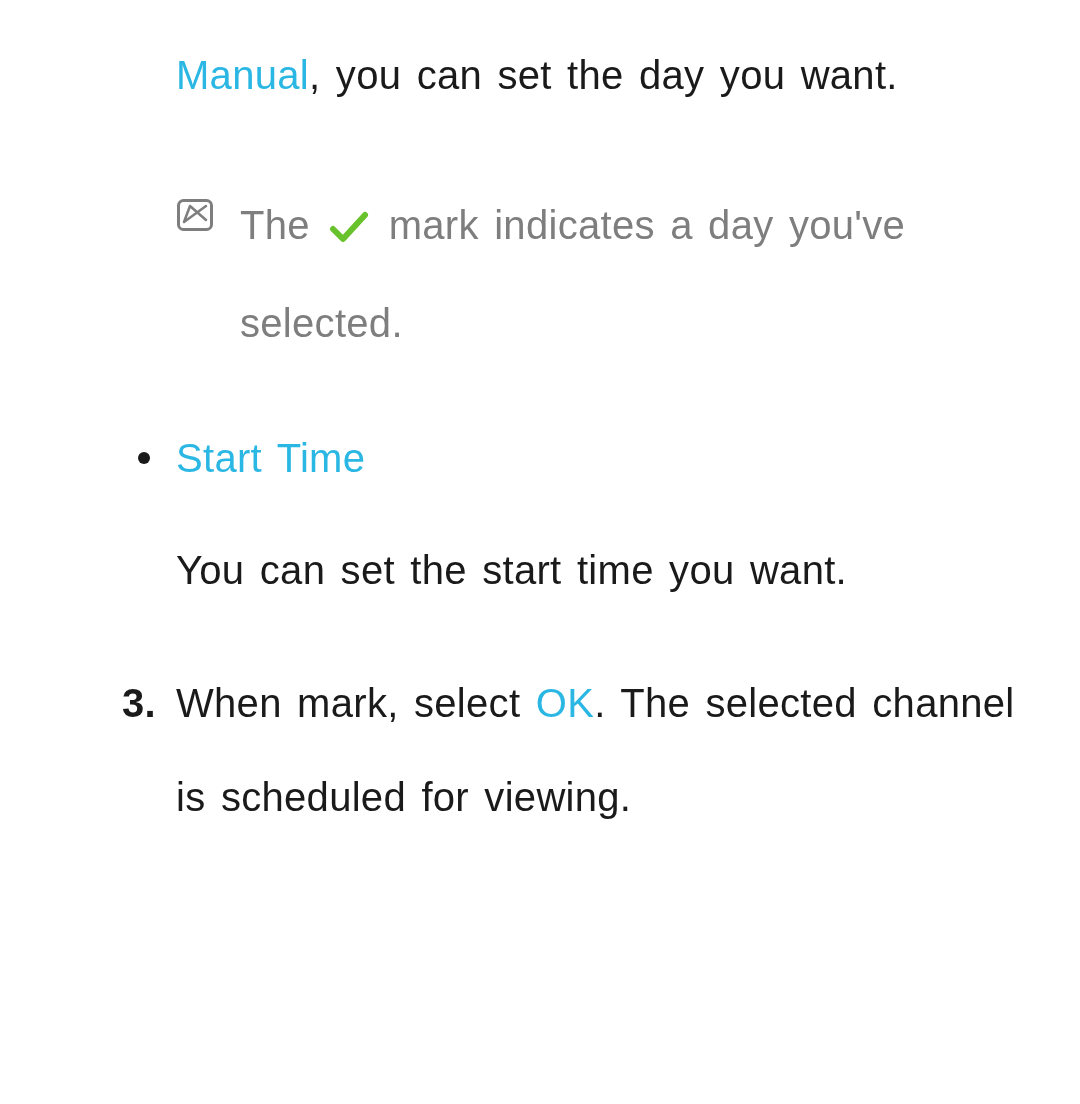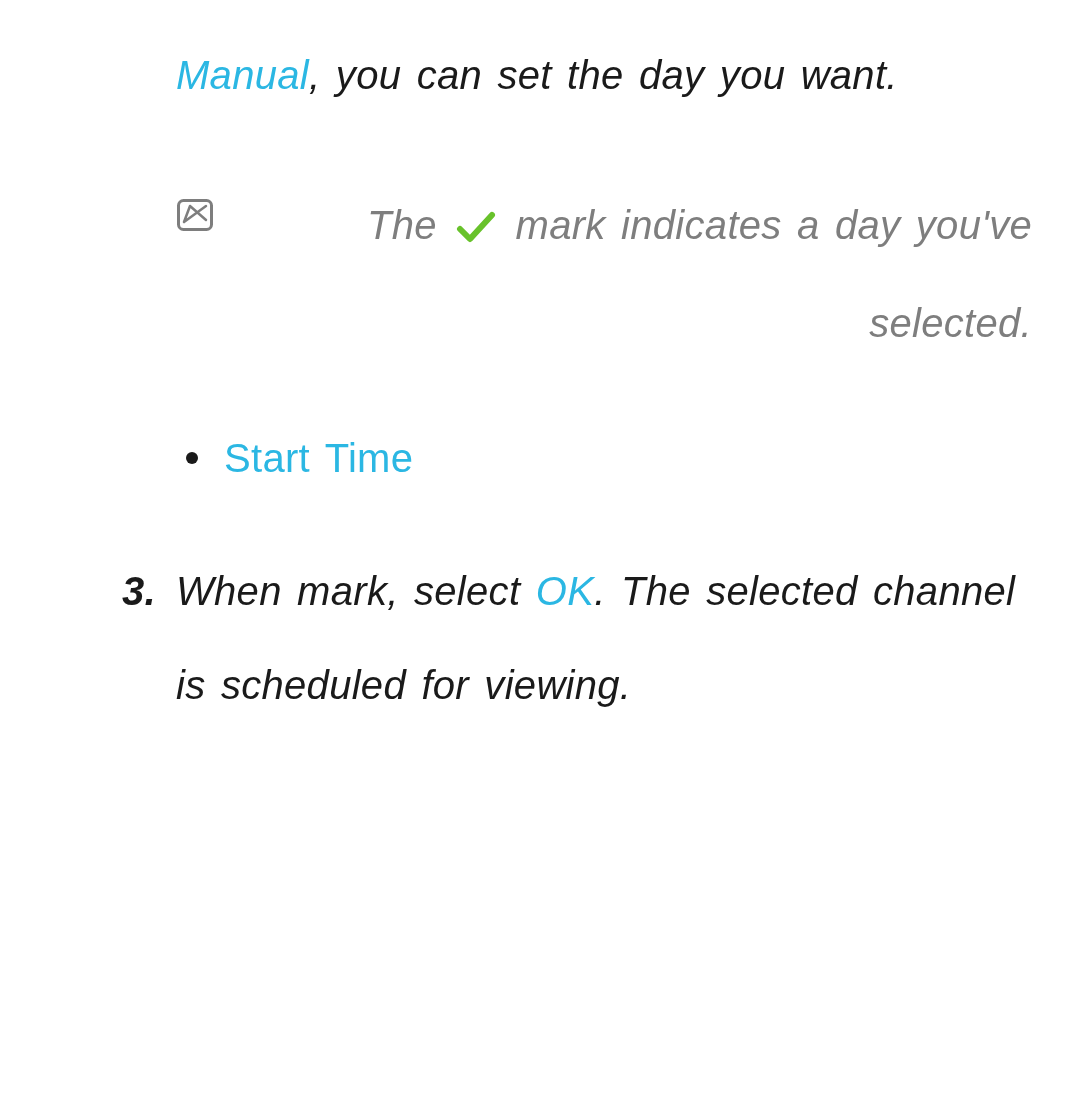--- a/index.html
+++ b/index.html
@@ -20,46 +20,45 @@
       font-size: 40px;
       line-height: 1.6;
       color: var(--black);
       letter-spacing: 0.3px;
       word-spacing: 4px;
     }
     .content {
       padding: 28px 48px 10px 176px;
     }
     .cyan { color: var(--cyan); }
-    .grey { color: var(--grey); text-align: right; }
+    .grey { color: var(--grey); }
     .para { margin-bottom: 56px; }
     .para-small-gap { margin-bottom: 40px; }
     .para-last { margin-bottom: 0; }
-    .line2 { line-height: 2.35; font-style: italic; }
+    .line2 { line-height: 2.35; }
 
     .note {
       position: relative;
       padding-left: 64px;
       margin-bottom: 56px;
     }
     .note-icon {
       position: absolute;
       left: 0;
       top: 20px;
       display: inline-flex;
     }
     .note-icon svg {
       width: 38px;
       height: 34px;
     }
 
     .bullet-item {
       position: relative;
       margin-bottom: 54px;
-      margin-left: 48px;
     }
     .bullet-dot {
       position: absolute;
       left: -38px;
       top: 26px;
       width: 12px;
       height: 12px;
       border-radius: 50%;
       background: var(--black);
     }
@@ -107,20 +106,21 @@
         <path d="M4 18 L14 28 L36 4" fill="none" stroke="#68c22b" stroke-width="6" stroke-linecap="round" stroke-linejoin="round"></path>
       </svg>
     </span><span> mark indicates a day you've selected.</span>
   </div>
 
 
 
   <div class="bullet-item">
     <span class="bullet-dot"></span>
     <div class="cyan" style="margin-bottom:48px;">Start Time</div>
+    <div>You can set the start time you want.</div>
   </div>
 
   <div class="numbered para-last line2">
     <span class="step-num">3.</span>
     <span>When mark, select </span><span class="cyan">OK</span><span>. The selected channel is scheduled for viewing.</span>
   </div>
 
 </div>
 
 </body></html>

